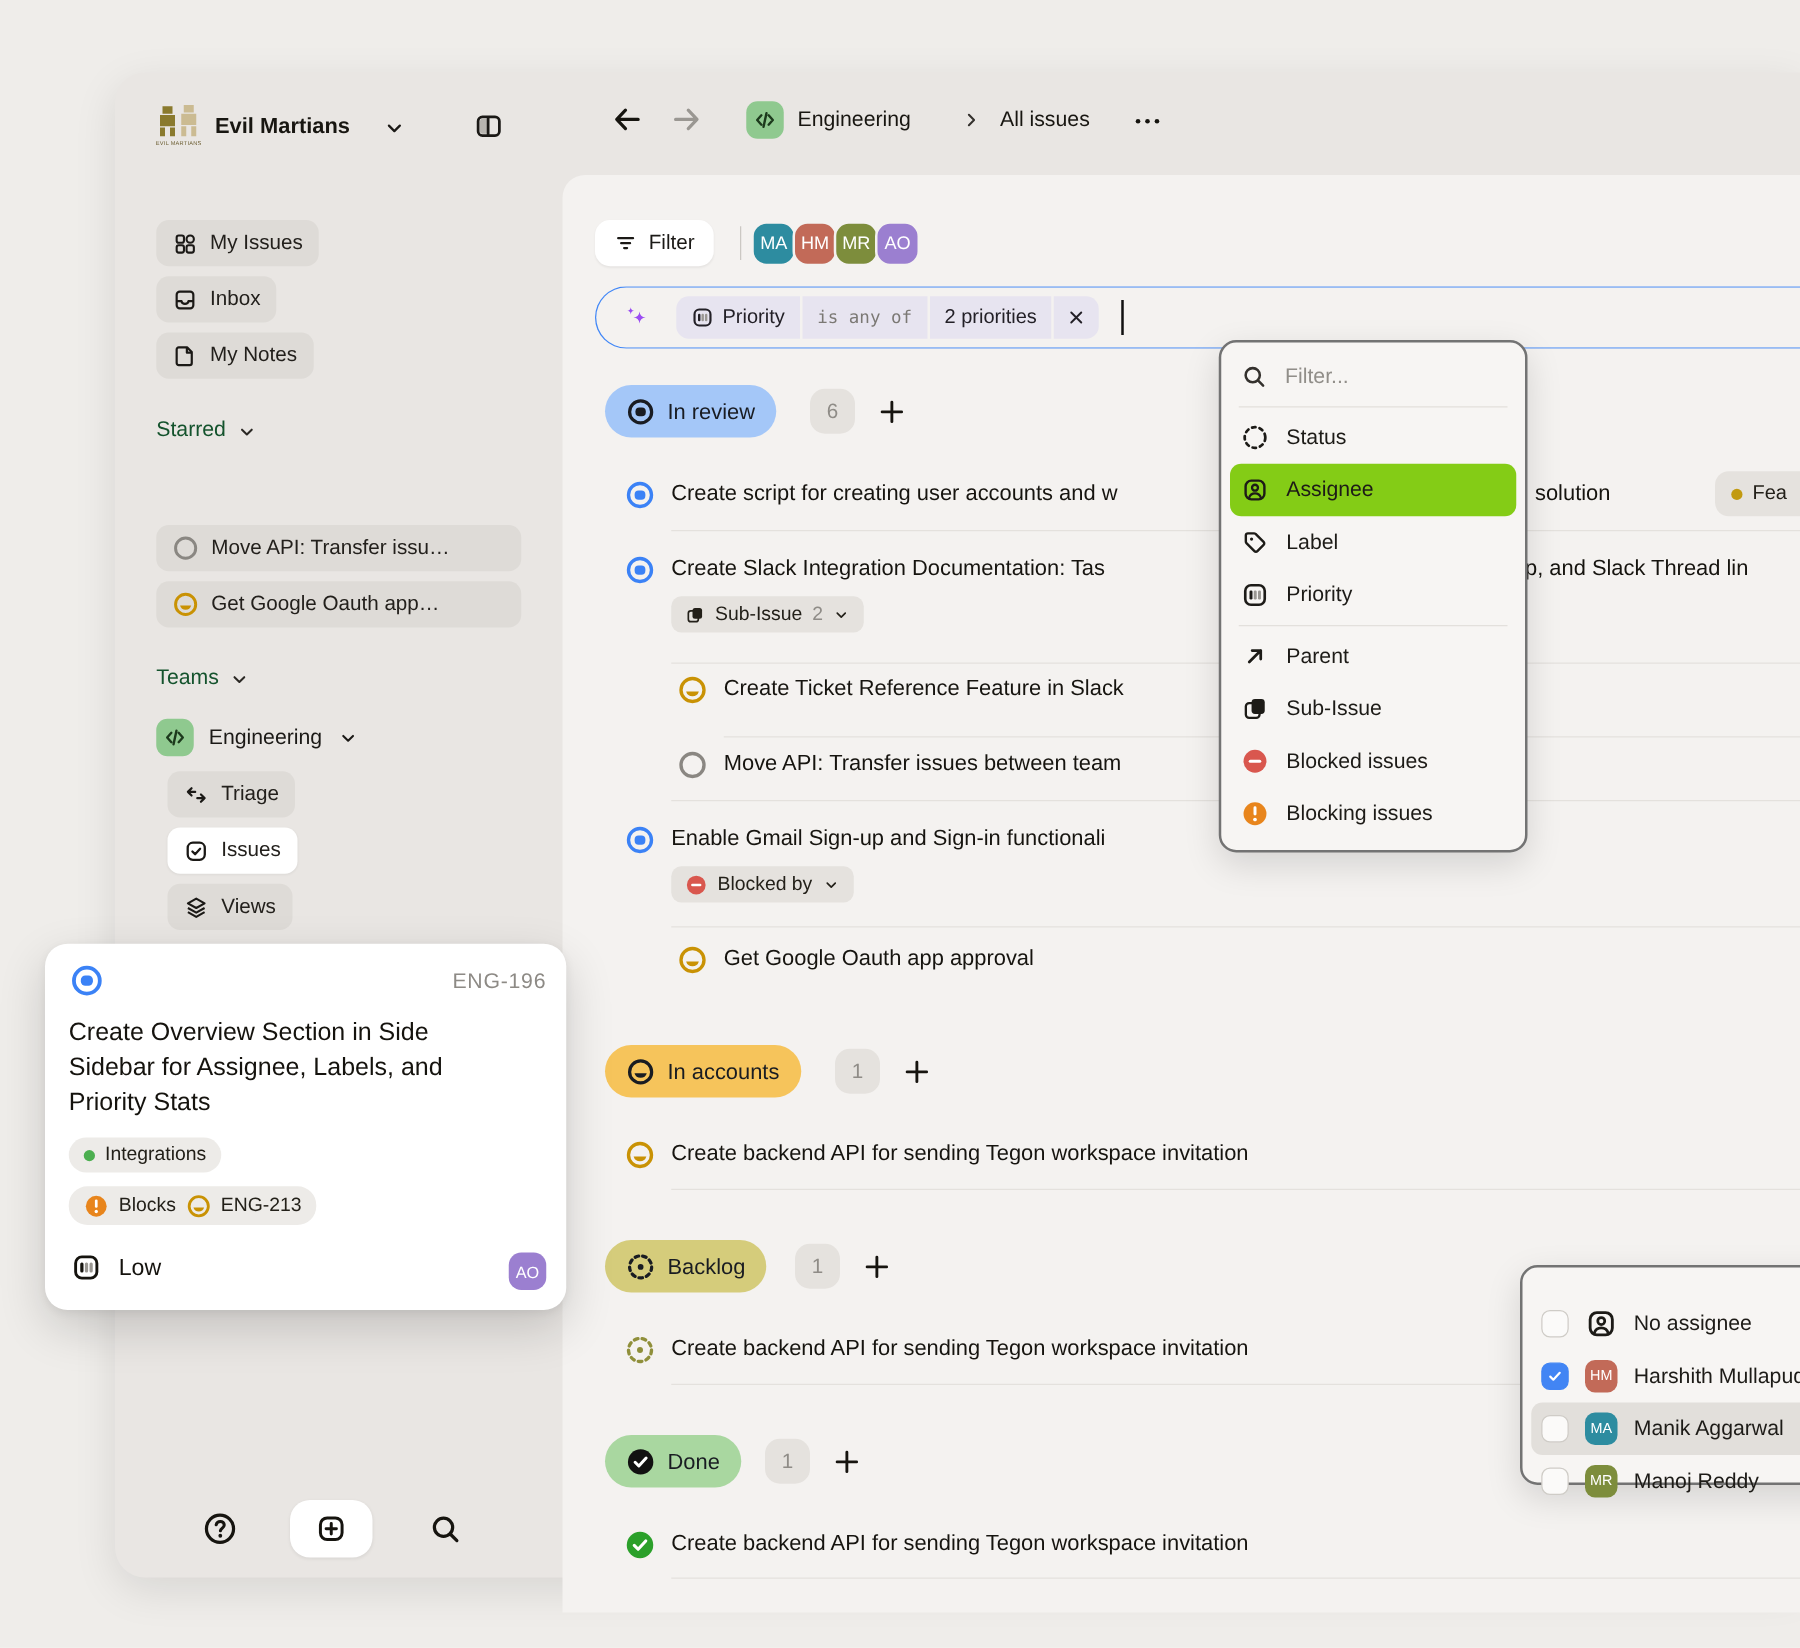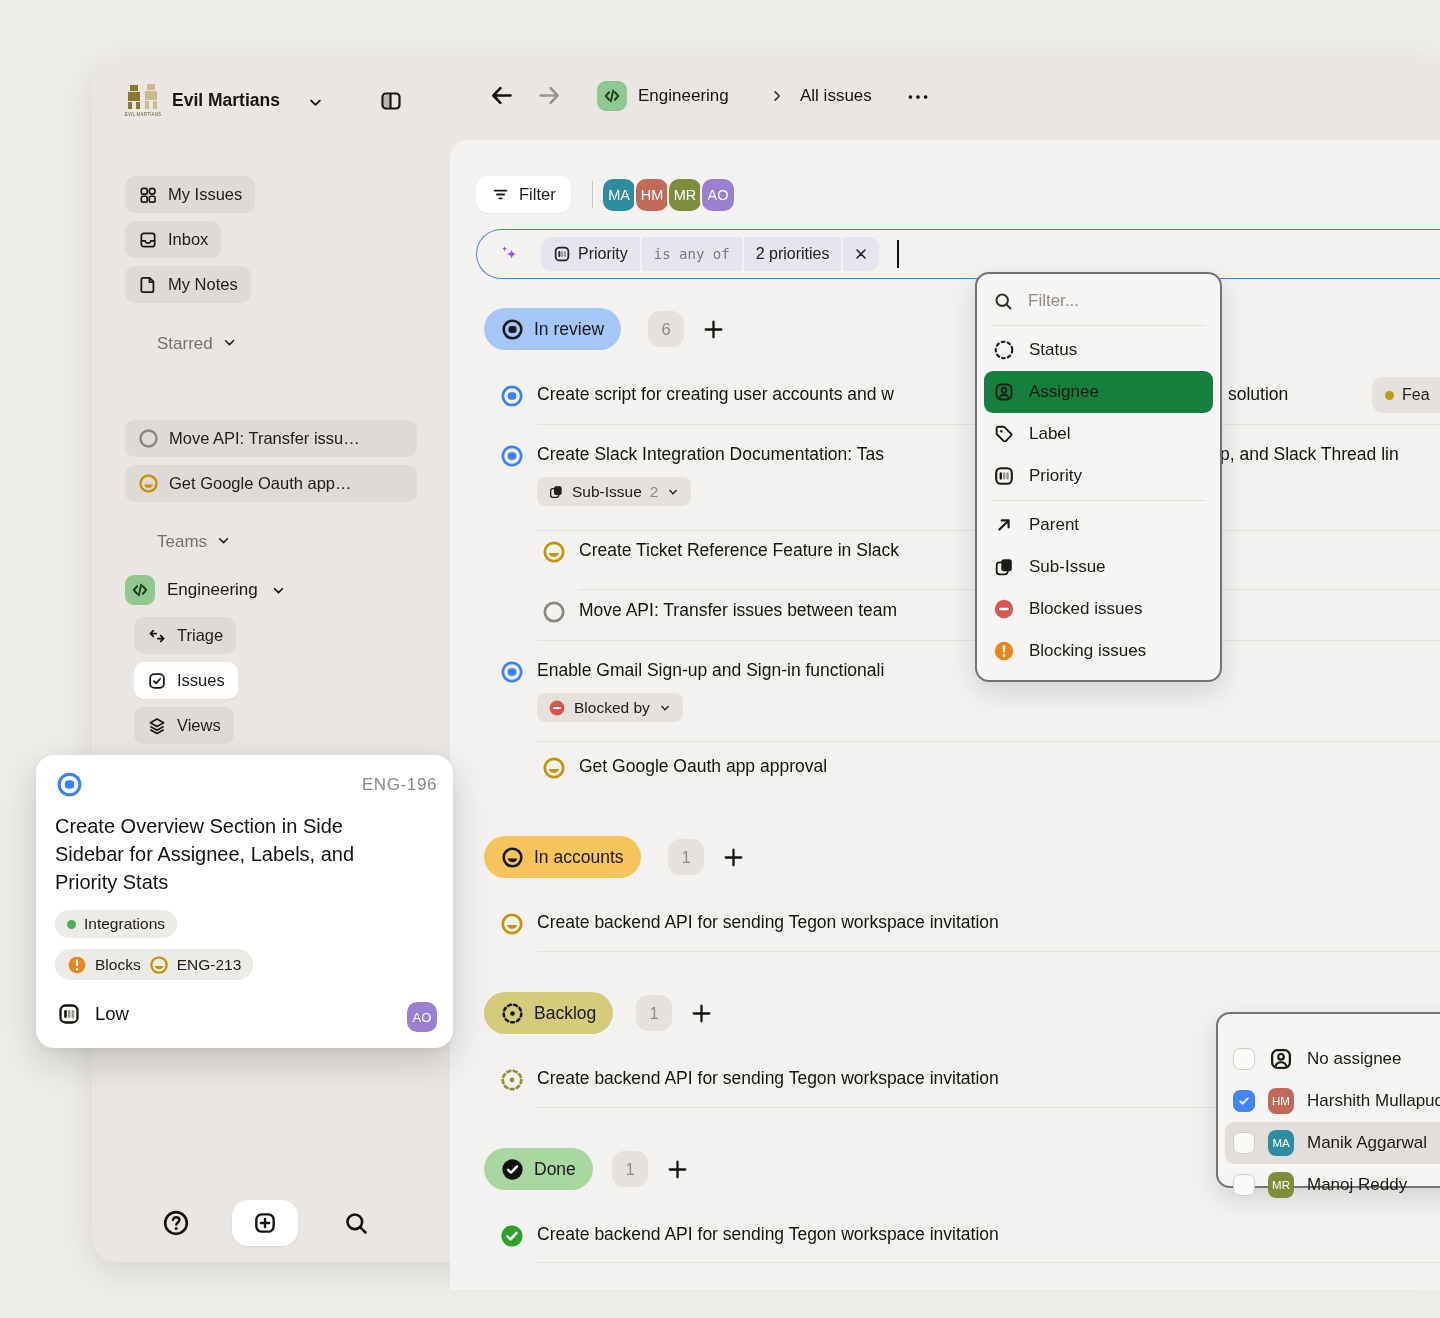--- a/index.html
+++ b/index.html
@@ -12,21 +12,21 @@
   .main-panel { position: absolute; left: 450px; top: 140px; right: 0; height: 1150px; background: #f4f2f0; border-radius: 18px 0 0 0; }
 
   svg.ic { display: block; flex: none; }
 
   
   .ws-name { position: absolute; left: 172px; top: 90px; font-size: 17.5px; font-weight: 700; color: #181611; }
   .logo { position: absolute; left: 124px; top: 84px; width: 38px; height: 36px; }
   .logo-caption { position: absolute; left: 0; top: 28px; width: 38px; font-size: 4.5px; letter-spacing: .2px; color: #6d5f33; text-align: center; white-space: nowrap; }
   .spill { position: absolute; display: flex; align-items: center; gap: 10px; background: #dedbd7; border-radius: 10px; height: 37px; padding: 0 13px; font-size: 16.5px; color: #23201c; }
   .spill.white { background: #ffffff; box-shadow: 0 1px 2px rgba(0,0,0,.05); }
-  .side-head { position: absolute; display: flex; align-items: flex-start; gap: 8px; font-size: 17px; color: #737373; margin-left: 32px; }
+  .side-head { position: absolute; display: flex; align-items: flex-end; gap: 8px; font-size: 17px; color: #14532d; }
   .team-row { position: absolute; display: flex; align-items: center; gap: 12px; font-size: 17px; color: #1b1916; }
   .team-icon { width: 30px; height: 30px; border-radius: 9px; background: #8fc98f; display: flex; align-items: center; justify-content: center; color: #1d3a1d; }
 
   
   .crumb-txt { font-size: 17px; color: #181611; }
 
   
   .filter-btn { position: absolute; left: 476px; top: 176px; height: 37px; display: flex; align-items: center; gap: 9px; background: #ffffff; border-radius: 12px; padding: 0 15px; font-size: 16.5px; color: #1b1916; box-shadow: 0 1px 2px rgba(0,0,0,.06); }
   .tb-divider { position: absolute; left: 592px; top: 181px; width: 1px; height: 27px; background: #cbc8c3; }
   .avatar { width: 36px; height: 36px; border-radius: 12px; border: 2px solid #f4f2f0; display: flex; align-items: center; justify-content: center; color: #fff; font-size: 14.5px; font-weight: 500; margin-left: -3px; }
@@ -36,21 +36,21 @@
   .filter-input { position: absolute; left: 476px; top: 229px; right: 0; height: 50px; border: 1.6px solid #3f86f7; border-right: none; border-radius: 25px 0 0 25px; display: flex; align-items: center; }
   .chip-seg { display: flex; align-items: center; gap: 7px; background: #e7e4f0; height: 34px; padding: 0 12px; font-size: 16px; color: #232027; }
   .chip-seg.op { font-family: "DejaVu Sans Mono", monospace; font-size: 14px; color: #7b7874; }
   .caret { width: 2px; height: 28px; background: #111; margin-left: 18px; animation: blink 1.1s steps(1) infinite; }
   @keyframes blink { 50% { opacity: 0; } }
 
   
   .menu { position: absolute; background: #f7f5f3; border: 2px solid #737373; border-radius: 14px; box-shadow: 0 10px 28px rgba(0,0,0,.13); }
   .menu-item { display: flex; align-items: center; gap: 14px; height: 42px; padding: 0 16px; font-size: 17px; color: #1d1b17; }
   .menu-div { height: 1px; background: #e3e0dc; margin: 3px 14px; }
-  .mi-hl { background: #15803d; border-radius: 9px; margin: 0 7px; padding: 0 9px; }
+  .mi-hl { background: #84cc16; border-radius: 9px; margin: 0 7px; padding: 0 9px; }
 
   
   .gpill { position: absolute; display: flex; align-items: center; gap: 10px; height: 42px; border-radius: 21px; padding: 0 17px; font-size: 17.5px; font-weight: 500; color: #191c22; }
   .gcount { position: absolute; width: 36px; height: 36px; background: #e5e2de; border-radius: 12px; display: flex; align-items: center; justify-content: center; font-size: 16.5px; color: #8f8c87; }
   .gplus { position: absolute; color: #16140f; }
   .irow-title { position: absolute; font-size: 17.5px; color: #16140f; white-space: nowrap; }
   .divline { position: absolute; height: 1px; background: #e4e1dd; right: 0; }
   .subchip { position: absolute; display: flex; align-items: center; gap: 8px; height: 29px; background: #e5e2de; border-radius: 8px; padding: 0 11px; font-size: 15.5px; color: #232019; }
   .subchip .cnt { color: #8f8c87; }
   .labelchip { position: absolute; display: flex; align-items: center; gap: 8px; height: 36px; background: #e5e2de; border-radius: 11px; padding: 0 13px; font-size: 16px; color: #232019; }

